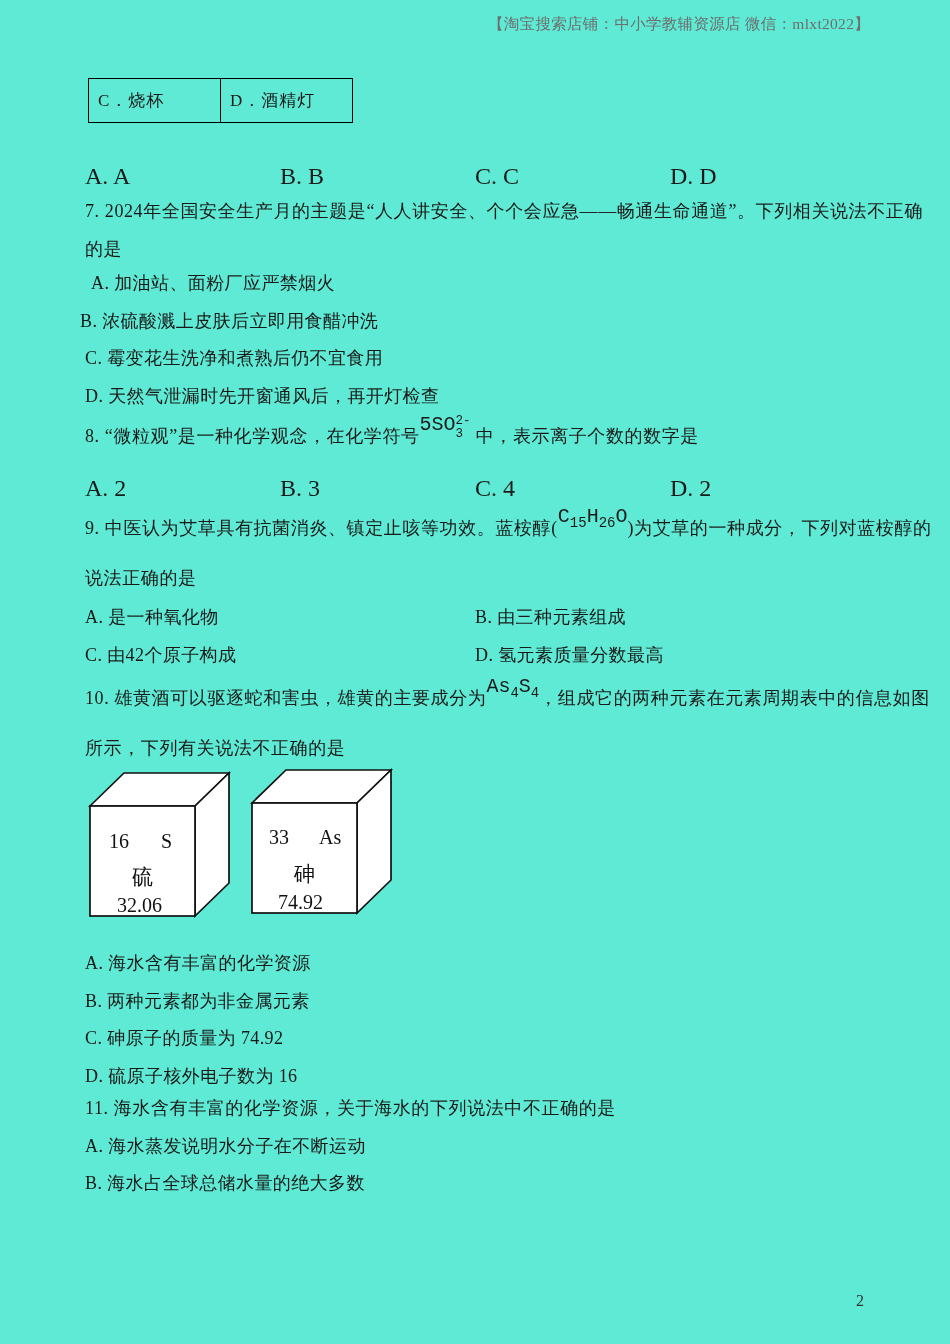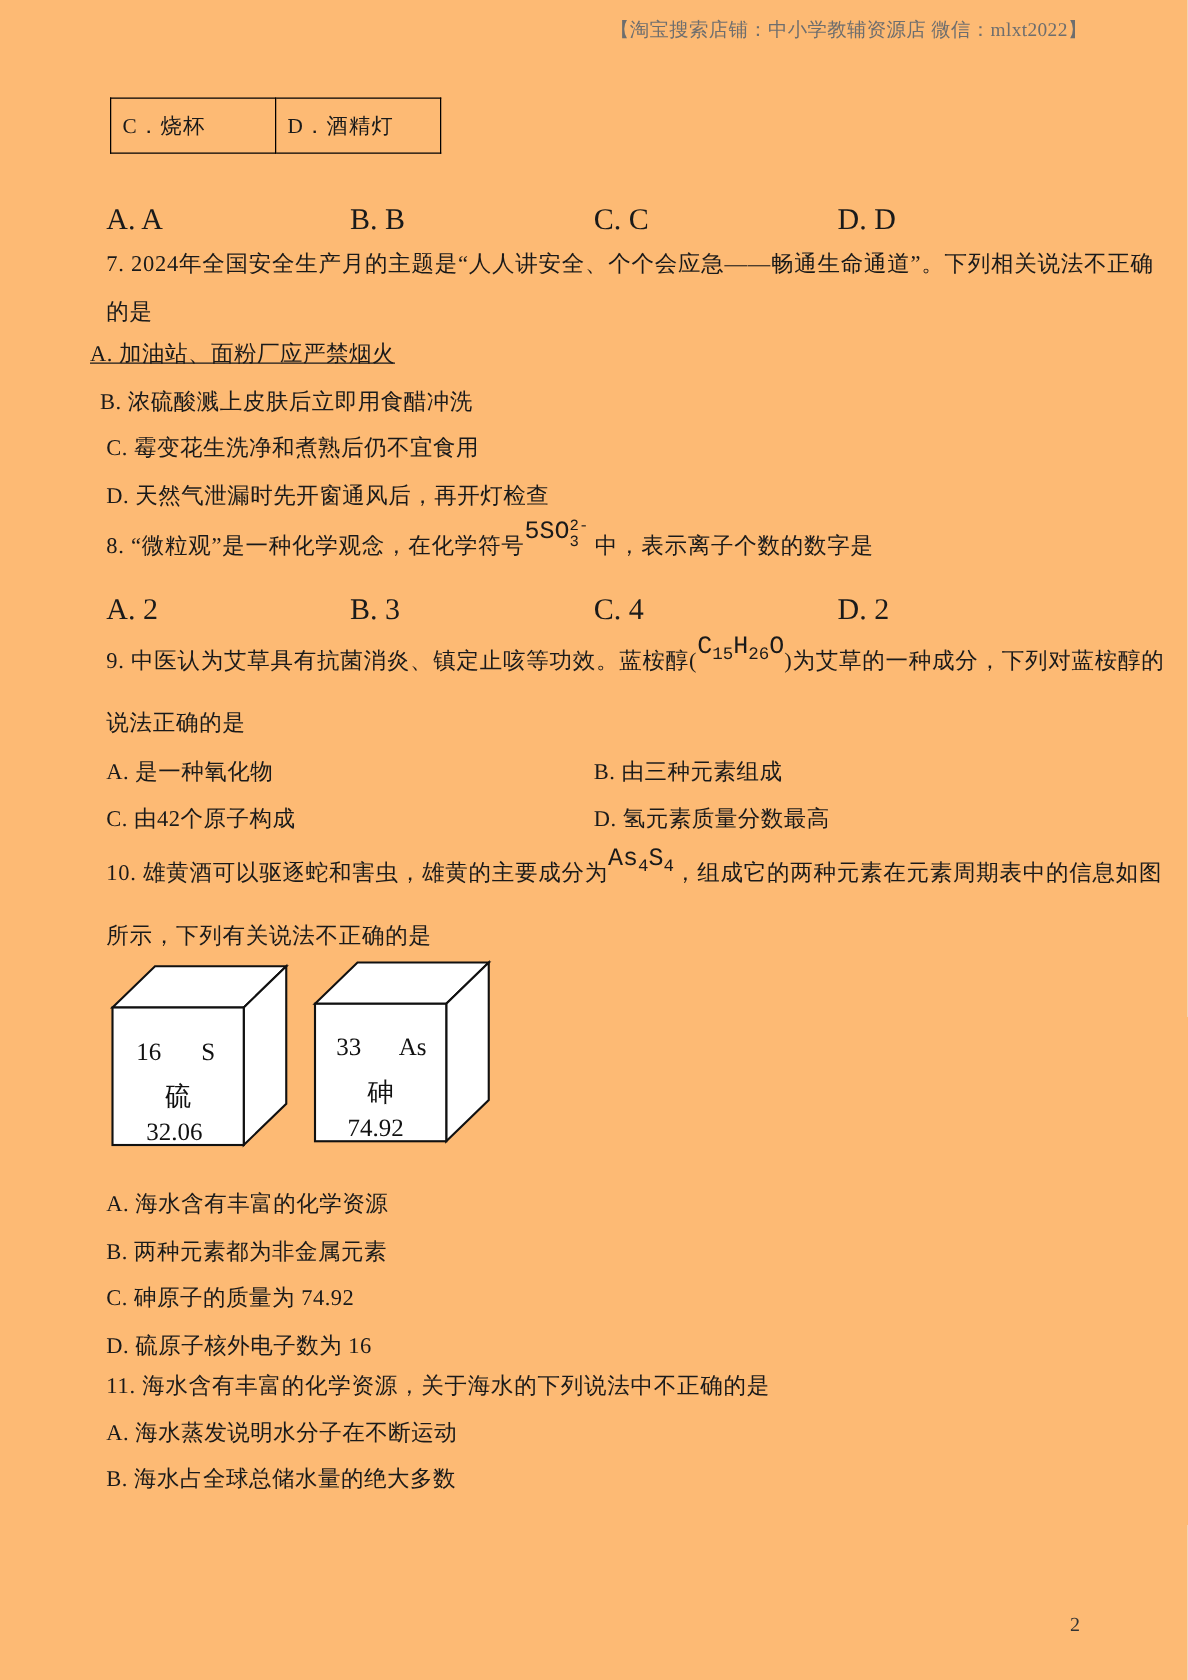--- a/index.html
+++ b/index.html
@@ -1,19 +1,19 @@
 <!DOCTYPE html>
 <html><head>
 <meta charset="utf-8">
 <style>
   html,body{margin:0;padding:0;background:#e8e8e8;}
   .page{
     position:relative;
     width:950px;height:1344px;
-    background:#fdba74;
+    background:#5eead4;
     font-family:"Liberation Serif", serif;
     color:#1a1a1a;
     overflow:hidden;
     margin:0 auto;
   }
   .abs{position:absolute;white-space:nowrap;}
   .hdr{
     font-size:15.5px;color:#6e6e6e;letter-spacing:0.3px;
   }
   .line{font-size:18px;letter-spacing:0.4px;line-height:22px;}
@@ -76,21 +76,21 @@
 
   <div class="row4" style="top:163px;">
     <span>A. A</span>
     <span>B. B</span>
     <span>C. C</span>
     <span>D. D</span>
   </div>
 
   <div class="abs stem" style="left:85px;top:200px;">7. 2024年全国安全生产月的主题是“人人讲安全、个个会应急——畅通生命通道”。下列相关说法不正确</div>
   <div class="abs stem" style="left:85px;top:238px;">的是</div>
-  <div class="abs line" style="left:72px;top:272px;text-decoration:underline;">A. 加油站、面粉厂应严禁烟火</div>
+  <div class="abs line" style="left:91px;top:272px;">A. 加油站、面粉厂应严禁烟火</div>
   <div class="abs line" style="left:80px;top:310px;">B. 浓硫酸溅上皮肤后立即用食醋冲洗</div>
   <div class="abs line" style="left:85px;top:347px;">C. 霉变花生洗净和煮熟后仍不宜食用</div>
   <div class="abs line" style="left:85px;top:385px;">D. 天然气泄漏时先开窗通风后，再开灯检查</div>
 
   <div class="abs stem" style="left:85px;top:425px;">
     <span>8. “微粒观”是一种化学观念，在化学符号</span><span class="chem"><span>5SO</span><span class="stack"><span>2-</span><span>3</span></span></span>
     <span>中，表示离子个数的数字是</span>
   </div>
   <div class="row4" style="top:475px;">
     <span>A. 2</span>

